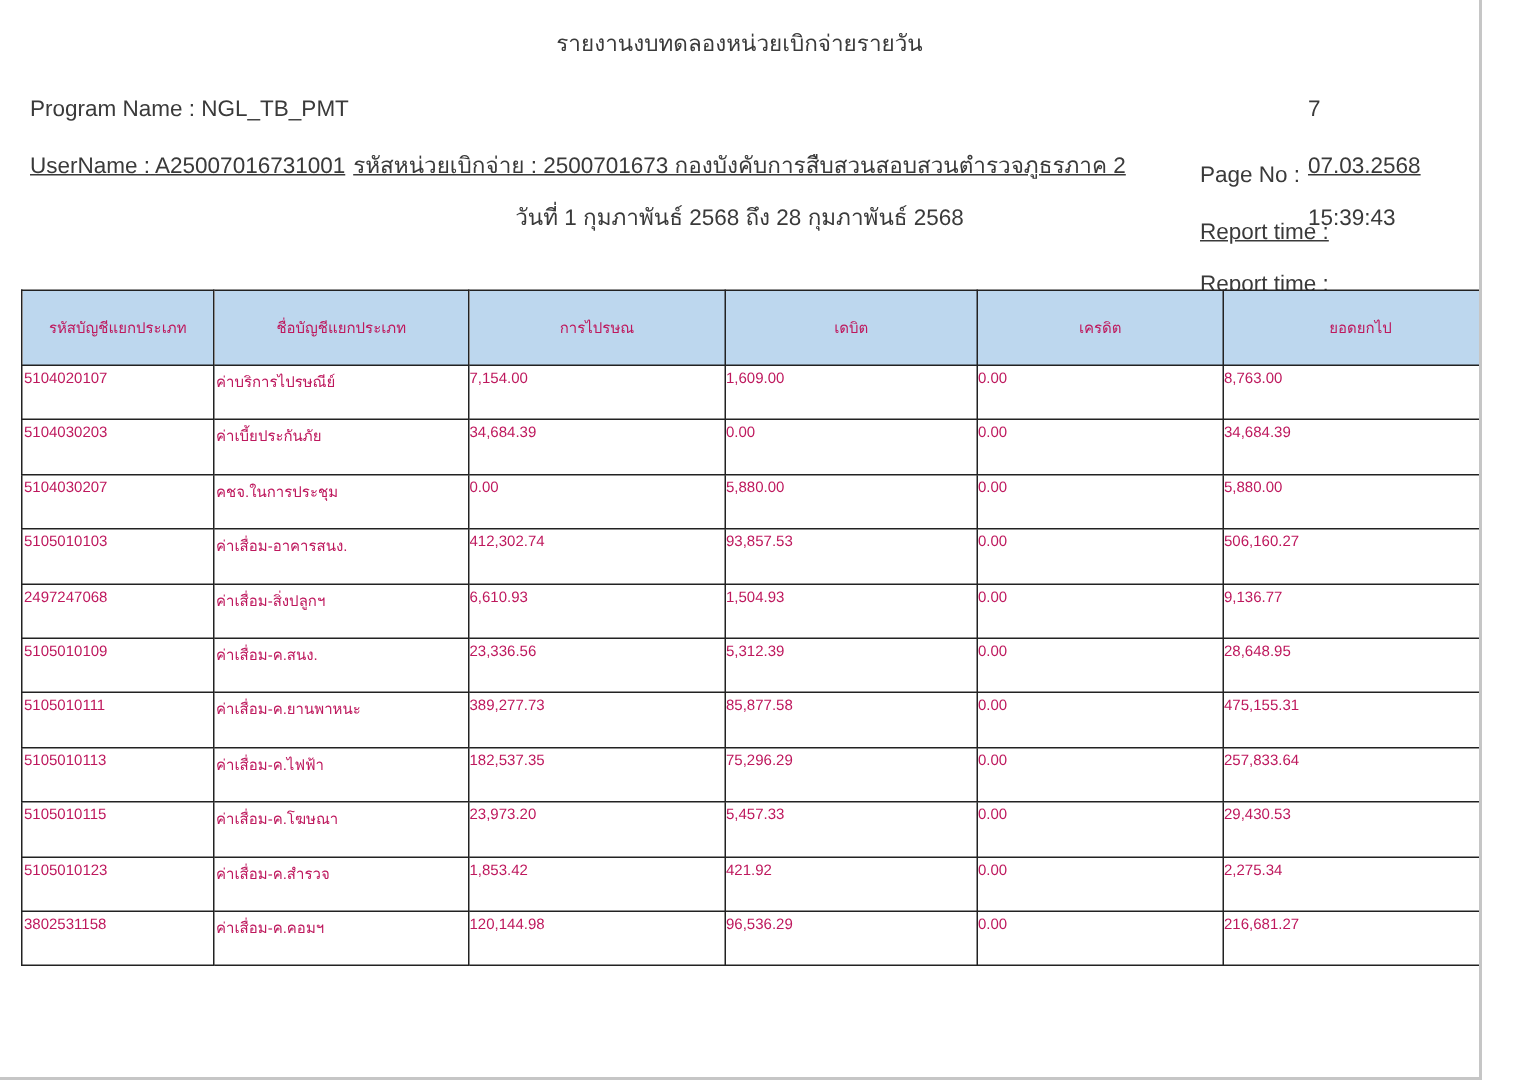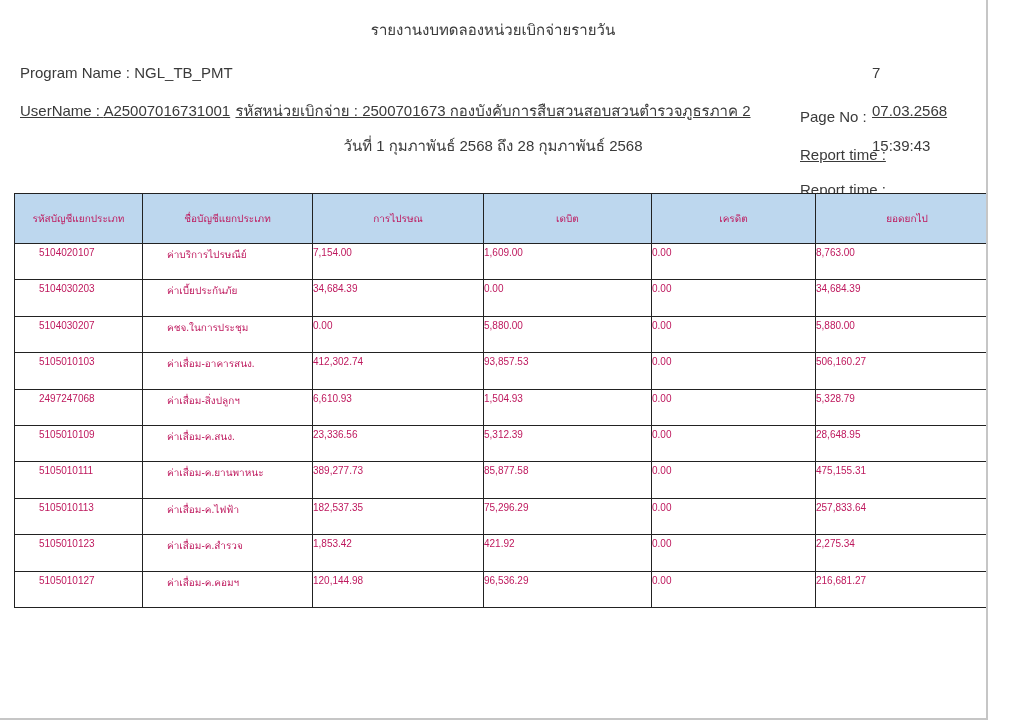--- a/index.html
+++ b/index.html
@@ -45,21 +45,21 @@
     vertical-align:middle;
     overflow:hidden;
   }
   table.report td {
     border:1.5px solid #222222;
     height:36.4px;
     vertical-align:top;
     padding-top:3px;
     overflow:hidden;
   }
-  table.report td.txt { text-align:left;  padding-left:24px;  }
+  table.report td.txt { text-align:left;  padding-left:1px;  }
   table.report td.num { text-align:left; padding-right:6px; }
   .c0 { width:128px; } .c1 { width:170px; } .c2 { width:171px; }
   .c3 { width:168px; } .c4 { width:164px; } .c5 { width:183px; }
 </style>
 </head>
 <body>
 
 <div class="page">
 
   <div class="abs centered title">รายงานงบทดลองหน่วยเบิกจ่ายรายวัน</div>
@@ -134,21 +134,21 @@
           <td class="num">93,857.53</td>
           <td class="num">0.00</td>
           <td class="num">506,160.27</td>
         </tr>
         <tr>
           <td class="txt">2497247068</td>
           <td class="txt">ค่าเสื่อม-สิ่งปลูกฯ</td>
           <td class="num">6,610.93</td>
           <td class="num">1,504.93</td>
           <td class="num">0.00</td>
-          <td class="num">5,328.79</td>
+          <td class="num">9,136.77</td>
         </tr>
         <tr>
           <td class="txt">5105010109</td>
           <td class="txt">ค่าเสื่อม-ค.สนง.</td>
           <td class="num">23,336.56</td>
           <td class="num">5,312.39</td>
           <td class="num">0.00</td>
           <td class="num">28,648.95</td>
         </tr>
         <tr>
@@ -161,29 +161,37 @@
         </tr>
         <tr>
           <td class="txt">5105010113</td>
           <td class="txt">ค่าเสื่อม-ค.ไฟฟ้า</td>
           <td class="num">182,537.35</td>
           <td class="num">75,296.29</td>
           <td class="num">0.00</td>
           <td class="num">257,833.64</td>
         </tr>
         <tr>
+          <td class="txt">5105010115</td>
+          <td class="txt">ค่าเสื่อม-ค.โฆษณา</td>
+          <td class="num">23,973.20</td>
+          <td class="num">5,457.33</td>
+          <td class="num">0.00</td>
+          <td class="num">29,430.53</td>
+        </tr>
+        <tr>
           <td class="txt">5105010123</td>
           <td class="txt">ค่าเสื่อม-ค.สำรวจ</td>
           <td class="num">1,853.42</td>
           <td class="num">421.92</td>
           <td class="num">0.00</td>
           <td class="num">2,275.34</td>
         </tr>
         <tr>
-          <td class="txt">5105010127</td>
+          <td class="txt">3802531158</td>
           <td class="txt">ค่าเสื่อม-ค.คอมฯ</td>
           <td class="num">120,144.98</td>
           <td class="num">96,536.29</td>
           <td class="num">0.00</td>
           <td class="num">216,681.27</td>
         </tr>
       </tbody>
   </table>
 
 </div>

